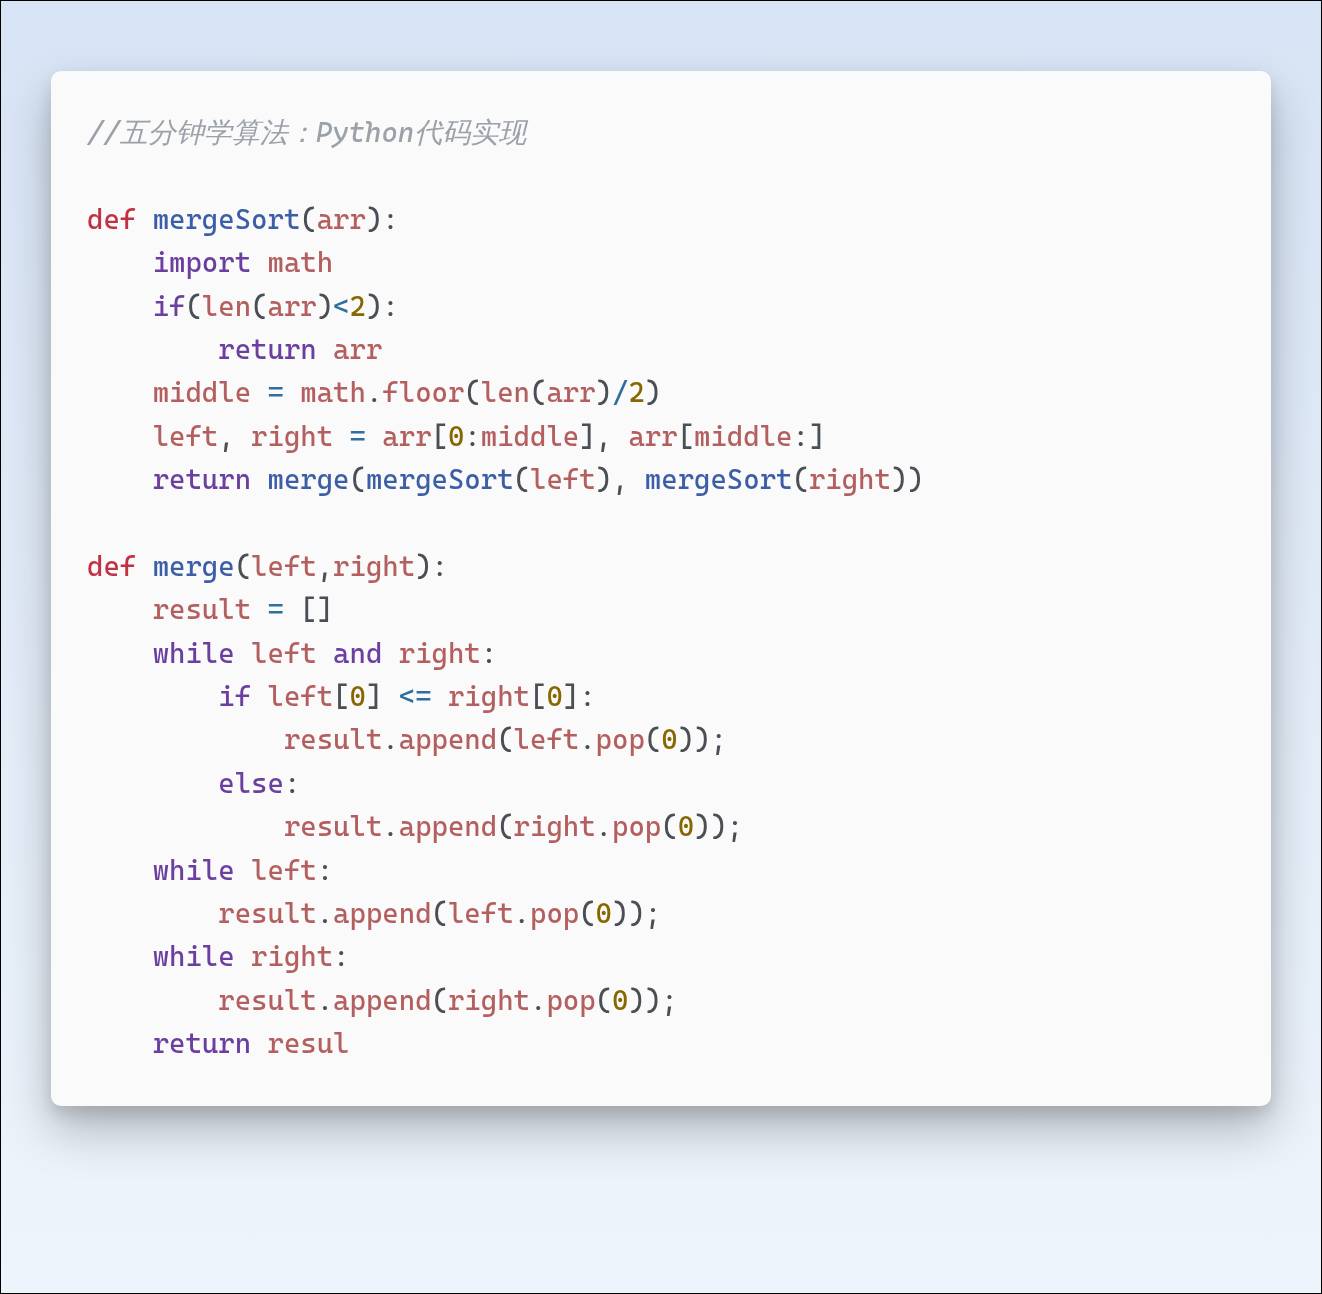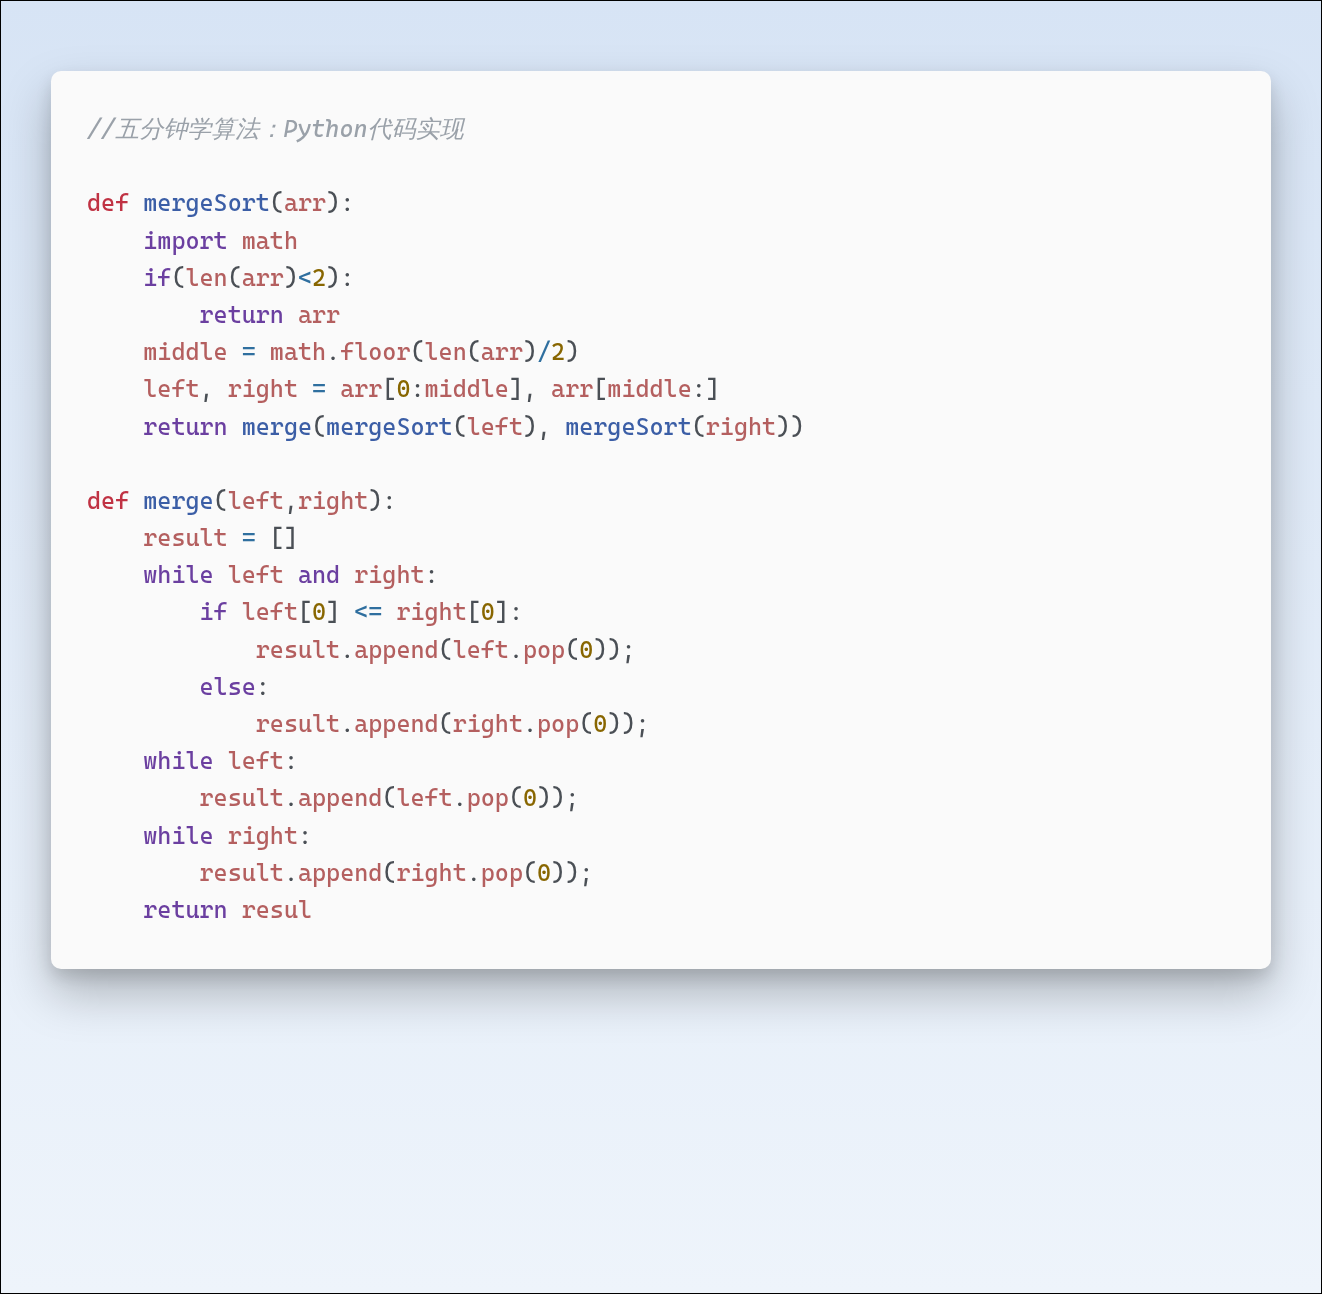--- a/index.html
+++ b/index.html
@@ -19,21 +19,21 @@
     background: #fafafa;
     border-radius: 10px;
     padding: 40px 36px 40px 36px;
     box-shadow: 0 24px 48px rgba(0,0,0,0.25), 0 8px 16px rgba(0,0,0,0.12);
     width: 100%;
     box-sizing: border-box;
   }
   pre.code {
     margin: 0;
     white-space: pre;
-    font-size: 24px;
+    font-size: 28px;
     line-height: 1.55;
     font-family: inherit;
   }
   .comment { color: #9aa1a9; font-style: italic; }
   .kw-def  { color: #c03243; }
   .kw-flow { color: #6b3fa0; }
   .kw-imp  { color: #6b3fa0; }
   .fn-name { color: #3b5ea6; }
   .var     { color: #b45f5f; }
   .builtin { color: #b45f5f; }

